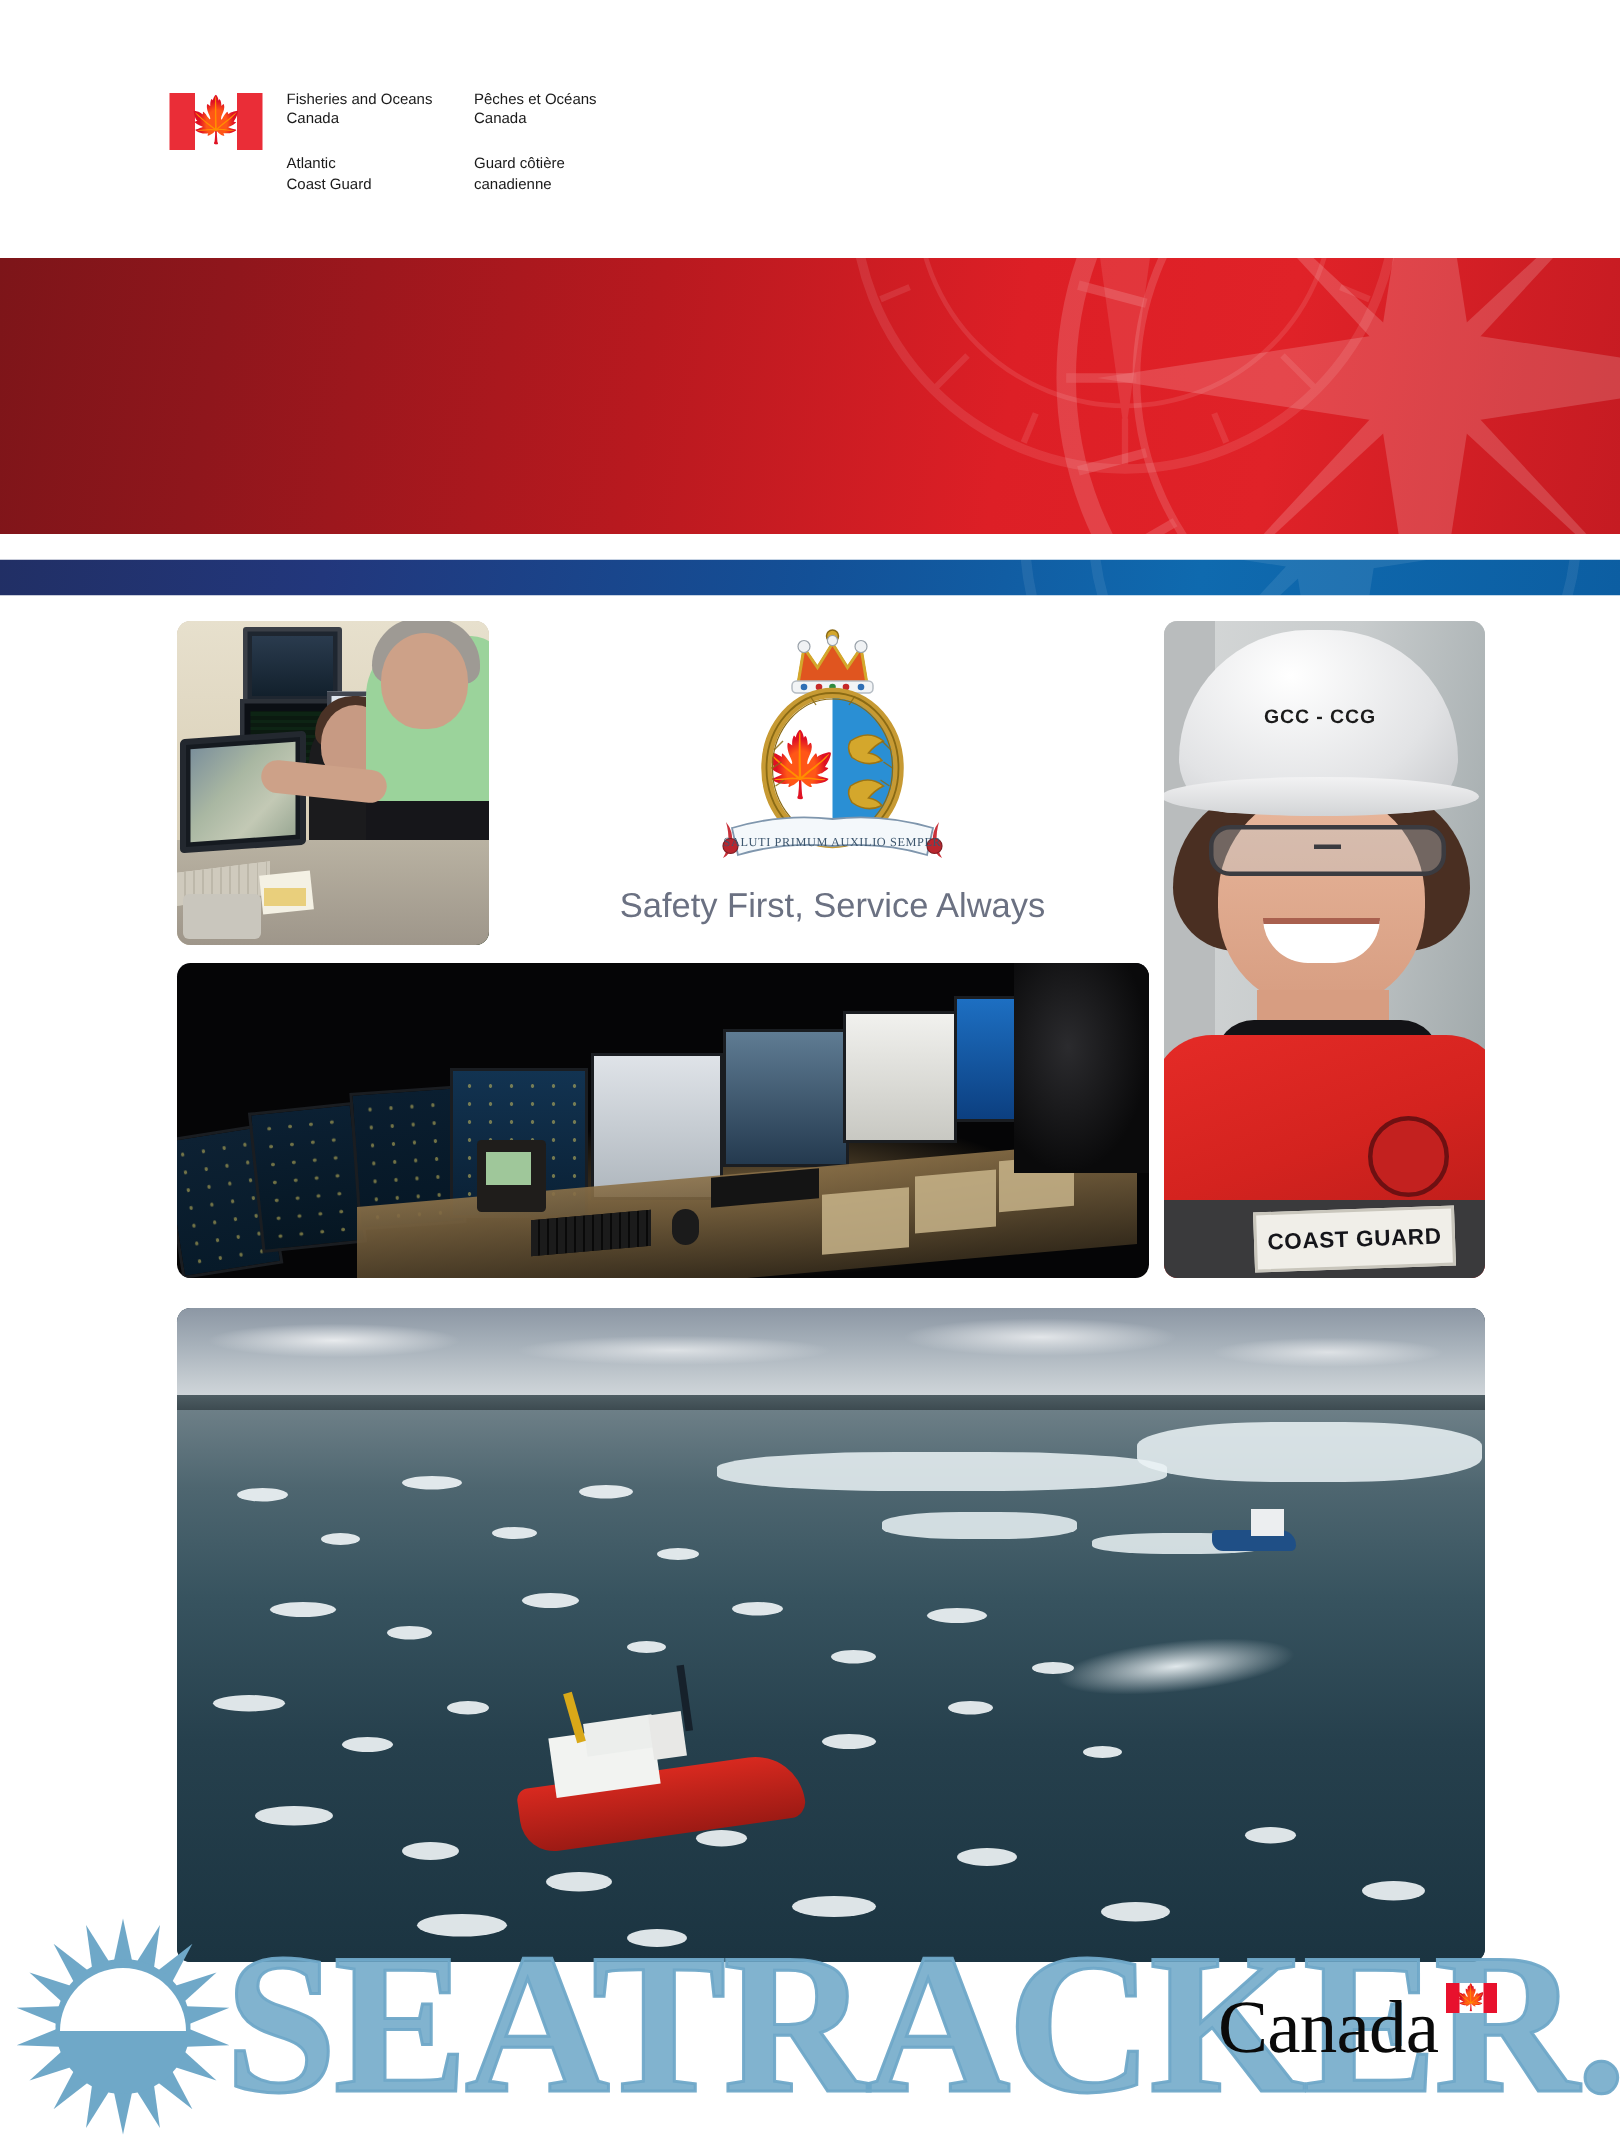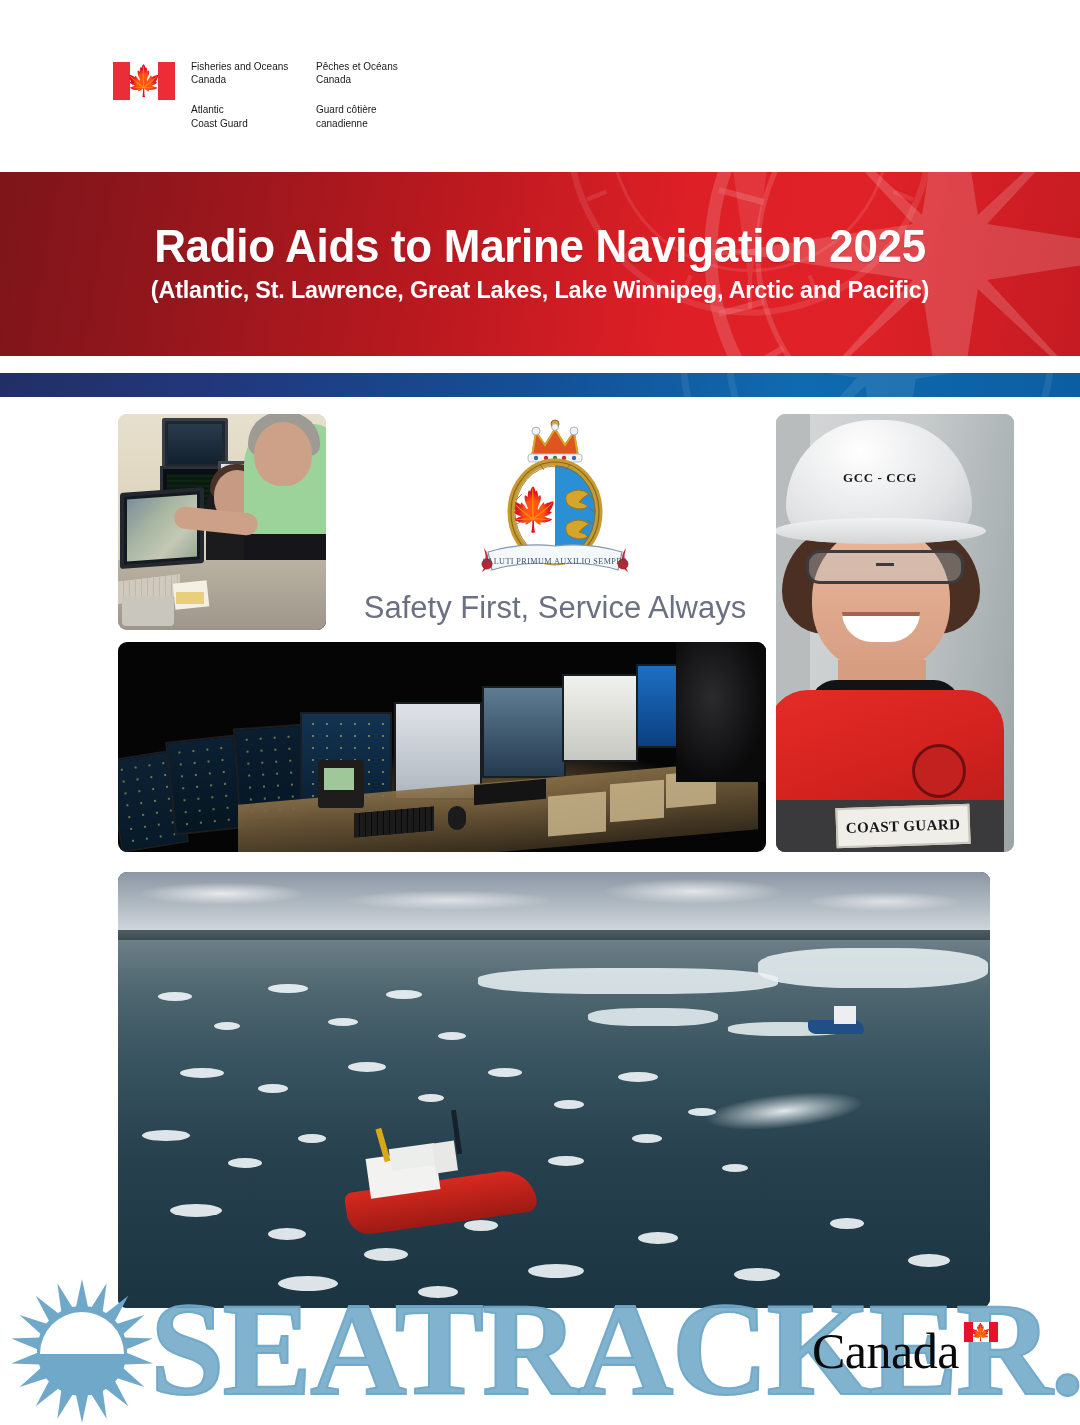--- a/index.html
+++ b/index.html
@@ -132,21 +132,21 @@
   #photo-opscentre .kbd2{position:absolute;left:356px;top:140px;width:72px;height:20px;background:#141414;transform:skewY(-5deg);}
   #photo-opscentre .mouse{position:absolute;left:330px;top:164px;width:18px;height:24px;background:#1b1b1b;border-radius:9px;}
   #photo-opscentre .doc{position:absolute;background:#c8b489;opacity:.85;transform:skewY(-5deg);}
   #photo-opscentre .d1{left:430px;top:152px;width:58px;height:40px;}
   #photo-opscentre .d2{left:492px;top:140px;width:54px;height:38px;}
   #photo-opscentre .d3{left:548px;top:130px;width:50px;height:34px;}
   #photo-opscentre .silh{position:absolute;right:0;top:0;width:90px;height:140px;
     background:radial-gradient(ellipse at 40% 40%,#2b2b2e,#0a0a0b 70%);}
 
   
-  #photo-portrait{left:776px;top:414px;width:238px;height:438px;background:#cfd2d4;font-family:Liberation Serif, serif;}
+  #photo-portrait{left:776px;top:414px;width:214px;height:438px;background:#cfd2d4;}
   #photo-portrait .bg{position:absolute;inset:0;background:linear-gradient(100deg,#d6d8d8 0%,#c8cccd 45%,#9aa3a5 100%);}
   #photo-portrait .bgpost{position:absolute;left:0;top:0;width:34px;height:100%;background:#b9bcbd;}
   #photo-portrait .helmet{position:absolute;left:10px;top:6px;width:186px;height:122px;
     background:radial-gradient(ellipse at 40% 25%,#ffffff,#e2e3e5 62%,#c4c6c9);
     border-radius:96px 96px 40px 40px;}
   #photo-portrait .brim{position:absolute;left:-2px;top:104px;width:212px;height:26px;
     background:linear-gradient(#f2f2f3,#d2d4d6);border-radius:50%;}
   #photo-portrait .gcc{position:absolute;left:44px;top:56px;width:120px;text-align:center;
     font-size:13px;font-weight:bold;color:#1b1b1b;letter-spacing:.6px;}
   #photo-portrait .hair{position:absolute;left:6px;top:110px;width:198px;height:110px;
@@ -196,21 +196,21 @@
   #photo-icebreaker .boat{position:absolute;left:690px;top:128px;width:56px;height:34px;}
   #photo-icebreaker .boat .bh{position:absolute;left:0;bottom:0;width:56px;height:14px;background:#1f4f86;border-radius:4px 14px 5px 10px;}
   #photo-icebreaker .boat .bs{position:absolute;left:26px;bottom:10px;width:22px;height:18px;background:#eceef0;}
   #photo-icebreaker .wake{position:absolute;left:586px;top:222px;width:160px;height:34px;
     background:radial-gradient(ellipse at center,rgba(245,250,252,.9),rgba(245,250,252,0) 70%);transform:rotate(-6deg);}
 
   
   #crest-wrap{position:absolute;left:470px;top:412px;width:170px;height:170px;}
   #motto{
     position:absolute;left:350px;top:590px;width:410px;text-align:center;
-    font-size:31px;color:#6b7182;
+    font-size:23px;color:#6b7182;
   }
 
   
   #watermark{
     position:absolute;left:0;top:1272px;width:1080px;height:153px;
     pointer-events:none;z-index:20;
   }
   #wm-sun{position:absolute;left:2px;top:4px;width:160px;height:150px;}
   #wm-text{
     position:absolute;left:150px;top:10px;width:940px;height:120px;
@@ -332,24 +332,20 @@
         <polygon points="16,100 94,112 102,100 94,88"></polygon>
         <polygon points="184,100 106,112 98,100 106,88"></polygon>
         <polygon points="41,41 96,92 100,100 92,96" transform="rotate(0 100 100)"></polygon>
         <polygon points="159,41 104,92 100,100 108,96"></polygon>
         <polygon points="159,159 104,108 100,100 108,104"></polygon>
         <polygon points="41,159 96,108 100,100 92,104"></polygon>
       </g>
     </g>
   </svg>
 
-  <div id="banner-text">
-    <div id="banner-title">Radio Aids to Marine Navigation 2025</div>
-    <div id="banner-subtitle">(Atlantic, St. Lawrence, Great Lakes, Lake Winnipeg, Arctic and Pacific)</div>
-  </div>
 </div>
 
 <div id="blue-stripe">
   <div class="bs-fill"></div>
   <svg class="bs-compass" viewBox="0 0 200 200">
     <g fill="#ffffff" opacity=".35">
       <polygon points="100,16 112,94 100,102 88,94"></polygon>
       <polygon points="100,184 112,106 100,98 88,106"></polygon>
       <polygon points="16,100 94,112 102,100 94,88"></polygon>
       <polygon points="184,100 106,112 98,100 106,88"></polygon>

